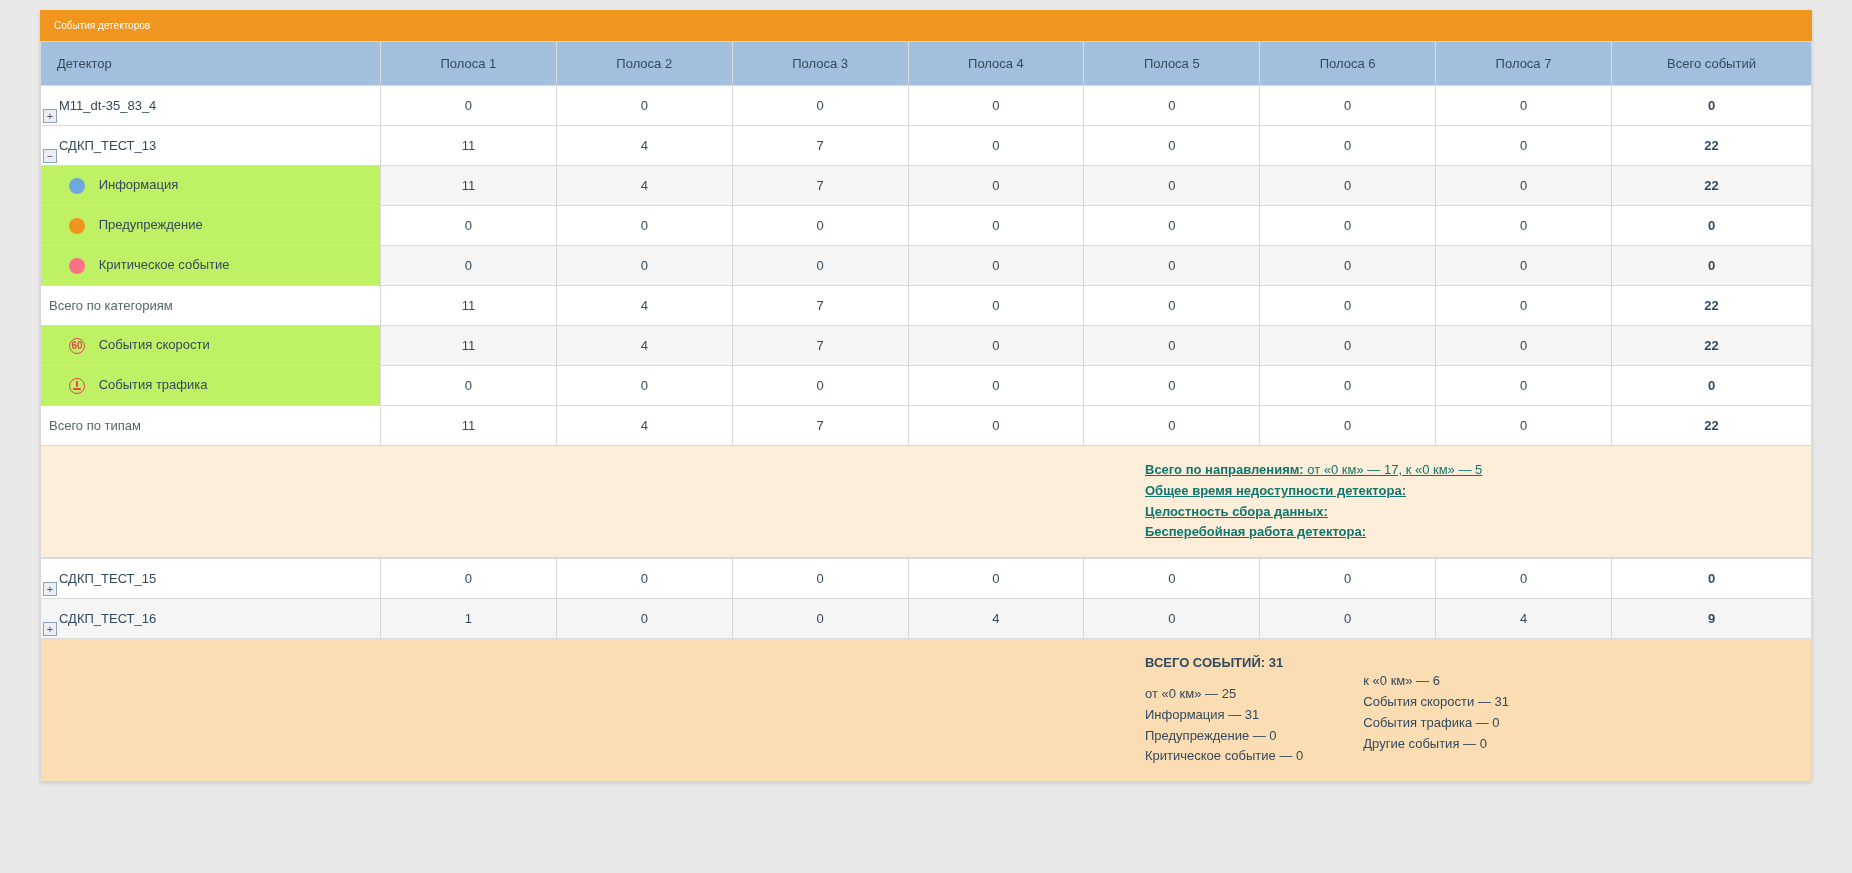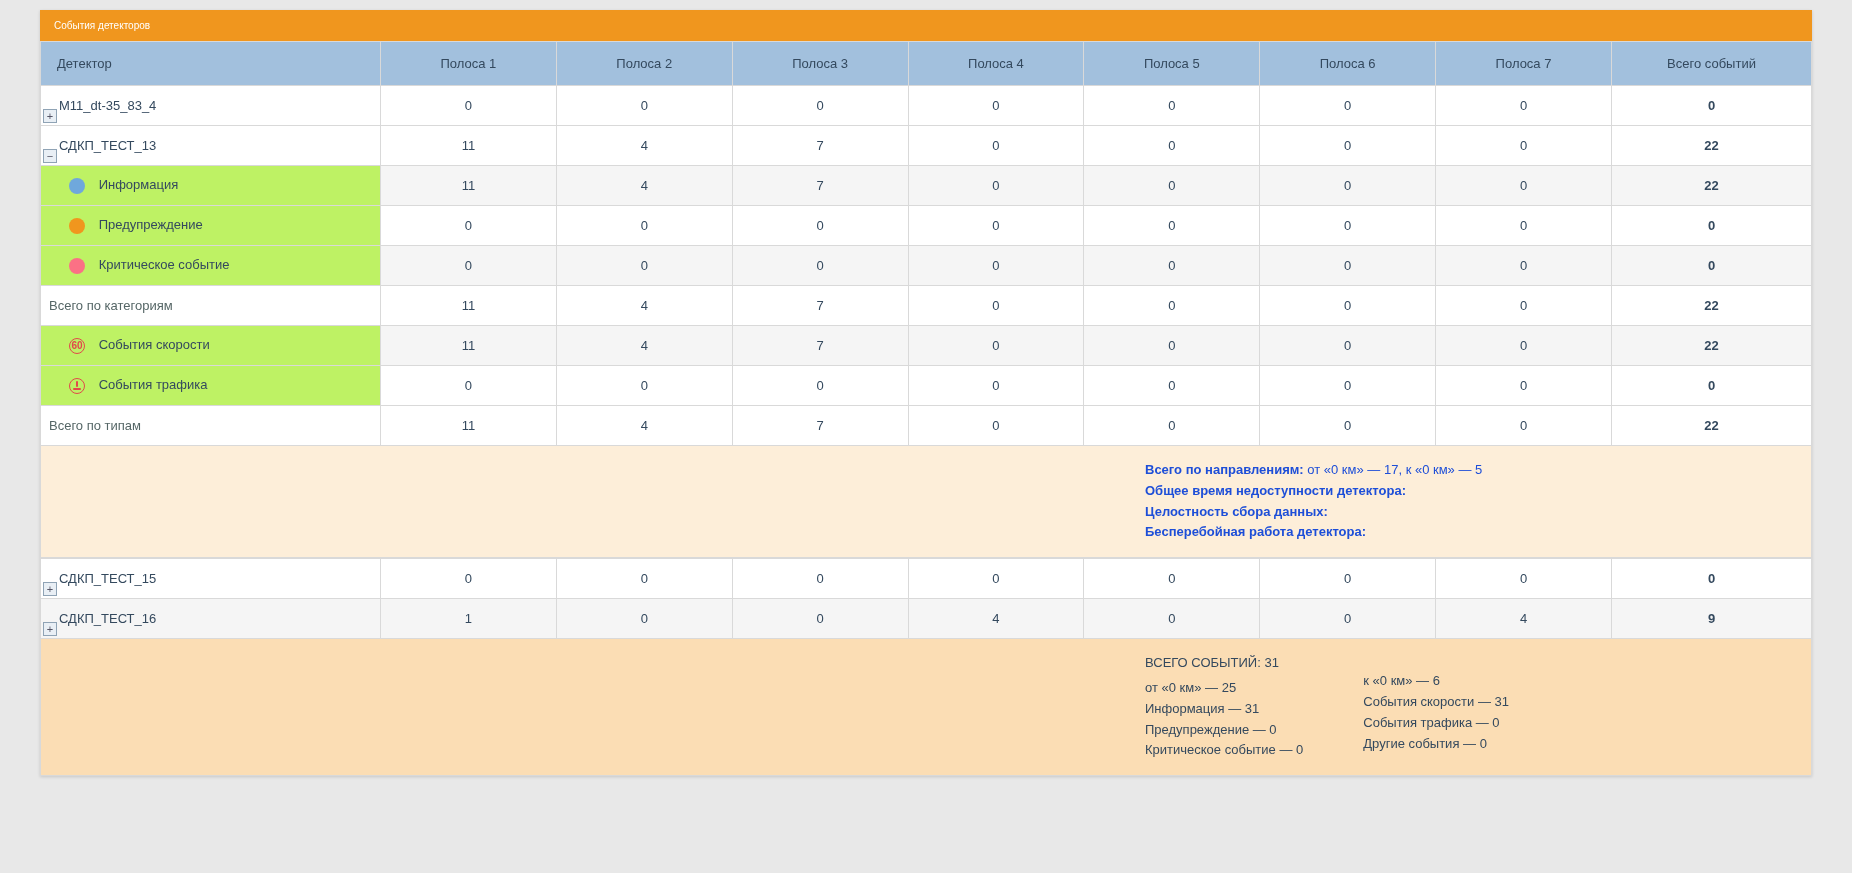--- a/index.html
+++ b/index.html
@@ -22,25 +22,25 @@
   .tot-row .tot-label { text-align: left; padding-right: 10px; color: #566; }
   .dot { display: inline-block; width: 16px; height: 16px; border-radius: 50%; vertical-align: middle; margin-right: 10px; }
   .dot.blue { background: #6fa8dc; }
   .dot.orange { background: #f0961e; }
   .dot.red { background: #fb7185; }
   .icon-ring { display: inline-block; width: 16px; height: 16px; border: 1.6px solid #e24a4a; border-radius: 50%; vertical-align: middle; margin-right: 10px; font-size: 10px; line-height: 13px; text-align: center; color: #e24a4a; font-weight: 700; }
   .icon-traf { display: inline-block; width: 16px; height: 16px; border: 1.6px solid #e24a4a; border-radius: 50%; vertical-align: middle; margin-right: 10px; position: relative; }
   .icon-traf::after { content: ""; position: absolute; left: 3px; right: 3px; bottom: 3px; height: 2px; background: #e24a4a; border-radius: 1px; }
   .icon-traf::before { content: ""; position: absolute; left: 50%; top: 2px; width: 2px; height: 6px; background: #e24a4a; transform: translateX(-50%); border-radius: 1px; }
   .info-band { background: #fdeed9; border: 1px solid #d9d9d9; border-top: none; padding: 14px 14px 14px 14px; }
-  .info-band .inner { margin-left: 1090px; max-width: 600px; line-height: 1.6; color: #1d4ed8; }
+  .info-band .inner { margin-left: 1090px; max-width: 600px; line-height: 1.6; color: #0f766e; text-decoration: underline; }
   .info-band strong { font-weight: 700; }
   .summary-band { background: #fbddb4; border: 1px solid #d9d9d9; border-top: none; padding: 14px; }
   .summary-band .inner { margin-left: 1090px; display: flex; gap: 60px; color: #34495e; line-height: 1.6; }
-  .summary-band h4 { font-size: 13px; font-weight: 400; margin-bottom: 4px; }
+  .summary-band h4 { font-size: 13px; font-weight: 700; margin-bottom: 10px; }
 </style>
 </head>
 <body>
 
 <div class="card">
   <div class="card-header">События детекторов</div>
   <div class="pad">
     <table>
       <colgroup>
         <col style="width:340px">

